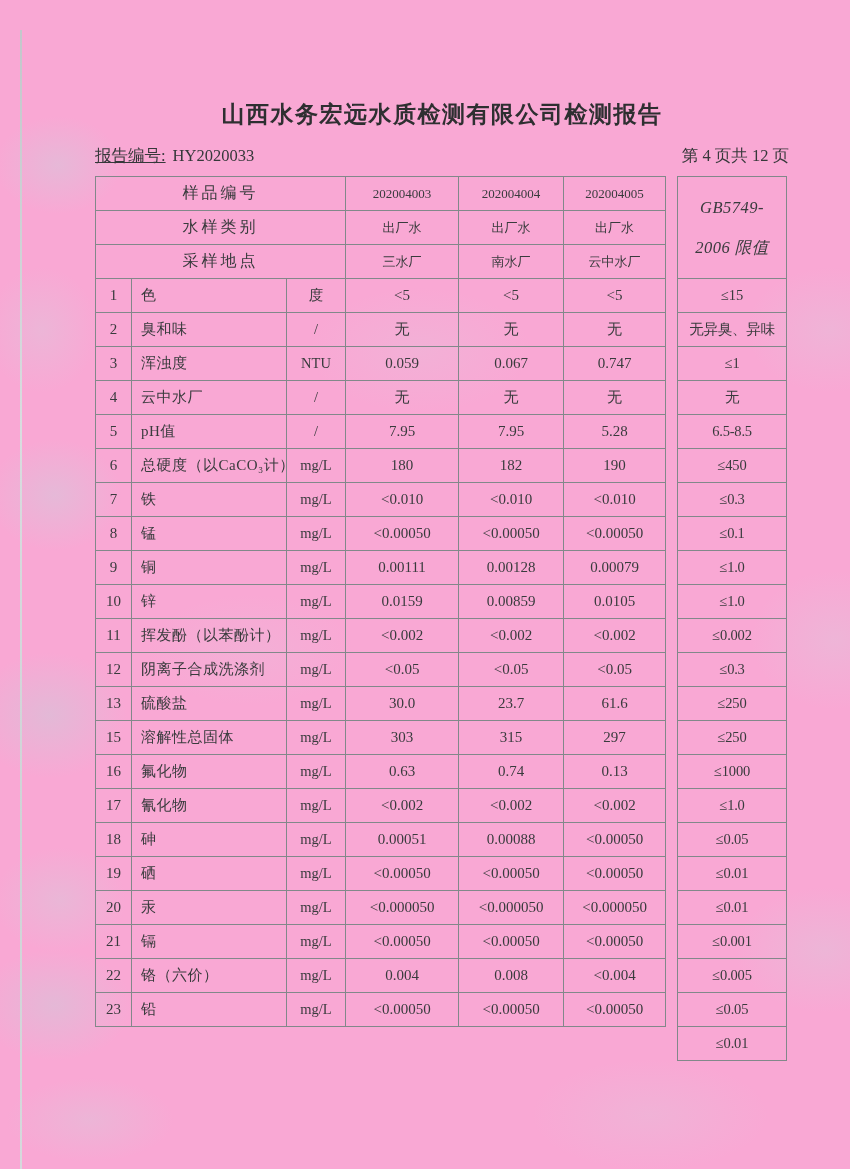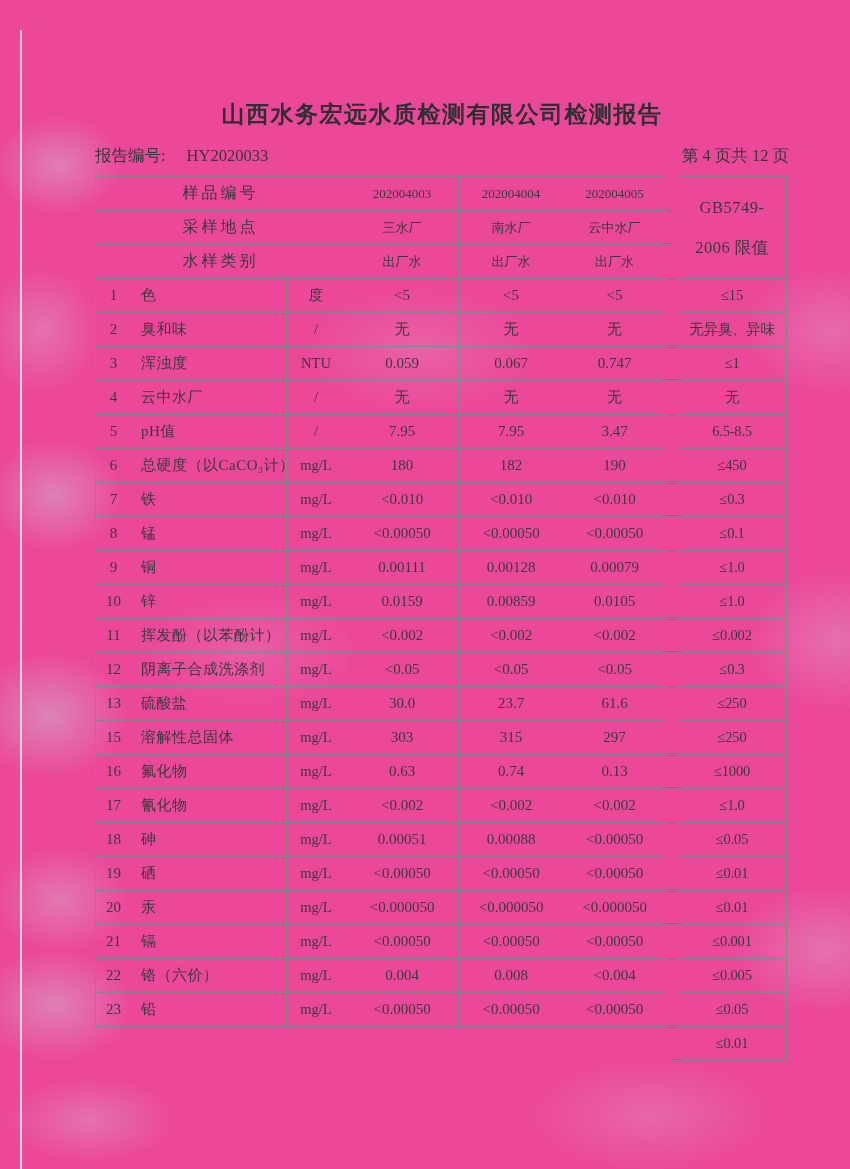--- a/index.html
+++ b/index.html
@@ -3,21 +3,21 @@
 <meta charset="utf-8">
 <style>
   html,body{margin:0;padding:0;}
   body{
     width:850px;height:1169px;
     background:#ffffff;
     font-family:"Liberation Serif","DejaVu Serif",serif;
   }
   .paper{
     position:relative;width:850px;height:1169px;
-    background:#ec4899;overflow:hidden;color:#3c3c3c;
+    background:#f9a8d4;overflow:hidden;color:#3c3c3c;
   }
   
   .paper::before{
     content:"";position:absolute;inset:0;pointer-events:none;
     background-image:
       radial-gradient(90px 70px at 58px 165px, rgba(203,208,221,.40), rgba(203,208,221,0) 70%),
       radial-gradient(80px 90px at 42px 330px, rgba(208,212,223,.30), rgba(208,212,223,0) 70%),
       radial-gradient(95px 80px at 55px 495px, rgba(203,208,221,.42), rgba(203,208,221,0) 70%),
       radial-gradient(110px 90px at 50px 715px, rgba(200,205,218,.45), rgba(200,205,218,0) 70%),
       radial-gradient(95px 75px at 60px 900px, rgba(205,210,220,.35), rgba(205,210,220,0) 70%),
@@ -37,21 +37,21 @@
   .title{
     position:absolute;top:99px;left:95px;width:694px;
     text-align:center;font-size:23px;font-weight:bold;color:#2e2f31;
     letter-spacing:1.5px;
   }
   .meta{
     position:absolute;top:145px;left:95px;width:694px;
     display:flex;justify-content:space-between;
     font-size:16.5px;color:#36383a;
   }
-  .meta .lbl{margin-right:21px;}
+  .meta .lbl{margin-right:7px;text-decoration:underline;}
   .tables{
     position:absolute;top:176px;left:95px;
     display:flex;align-items:flex-start;gap:11px;
   }
   table{border-collapse:collapse;table-layout:fixed;background:transparent;}
   td{
     border:1px solid #82888a;
     font-size:15px;text-align:center;vertical-align:middle;
     padding:0;height:33px;white-space:nowrap;overflow:hidden;
     color:#393b3d;
@@ -59,21 +59,21 @@
   .main{width:570px;}
   .limit-table{width:109px;}
   .h-label{font-size:16px;letter-spacing:3px;}
   .h-val{font-size:13px;}
   .c-name{text-align:left;padding-left:9px;letter-spacing:.5px;}
   .c-idx{font-size:15px;}
   .c-unit{font-size:14.5px;}
   .c-val{font-size:15px;}
   .c-limit{font-size:14.5px;letter-spacing:-.2px;margin-top:46px;}
   .limit-head{height:101px;font-size:16.5px;letter-spacing:.5px;}
-  .limit-head .line{line-height:40px;}
+  .limit-head .line{line-height:40px;font-style:italic;}
 </style>
 </head>
 <body>
 
 <div class="paper">
   <div class="scan-line"></div>
 
   <div class="title">山西水务宏远水质检测有限公司检测报告</div>
 
   <div class="meta">
@@ -95,30 +95,30 @@
           <col style="width:102px">
       </colgroup>
       <tbody>
         <tr>
           <td colspan="3" class="h-label">样品编号</td>
           <td class="h-val">202004003</td>
           <td class="h-val">202004004</td>
           <td class="h-val">202004005</td>
         </tr>
         <tr>
+          <td colspan="3" class="h-label">水样类别</td>
+          <td class="h-val">出厂水</td>
+          <td class="h-val">出厂水</td>
+          <td class="h-val">出厂水</td>
+        </tr>
+        <tr>
           <td colspan="3" class="h-label">采样地点</td>
           <td class="h-val">三水厂</td>
           <td class="h-val">南水厂</td>
           <td class="h-val">云中水厂</td>
-        </tr>
-        <tr>
-          <td colspan="3" class="h-label">水样类别</td>
-          <td class="h-val">出厂水</td>
-          <td class="h-val">出厂水</td>
-          <td class="h-val">出厂水</td>
         </tr>
       </tbody>
       <tbody id="rows-body">
           <tr>
     <td class="c-idx">1</td>
     <td class="c-name">色</td>
     <td class="c-unit">度</td>
     <td class="c-val">&lt;5</td>
     <td class="c-val">&lt;5</td>
     <td class="c-val">&lt;5</td>
@@ -146,21 +146,21 @@
     <td class="c-val">无</td>
     <td class="c-val">无</td>
     <td class="c-val">无</td>
   </tr>
           <tr>
     <td class="c-idx">5</td>
     <td class="c-name">pH值</td>
     <td class="c-unit">/</td>
     <td class="c-val">7.95</td>
     <td class="c-val">7.95</td>
-    <td class="c-val">3.47</td>
+    <td class="c-val">5.28</td>
   </tr>
           <tr>
     <td class="c-idx">6</td>
     <td class="c-name">总硬度（以CaCO₃计）</td>
     <td class="c-unit">mg/L</td>
     <td class="c-val">180</td>
     <td class="c-val">182</td>
     <td class="c-val">190</td>
   </tr>
           <tr>

